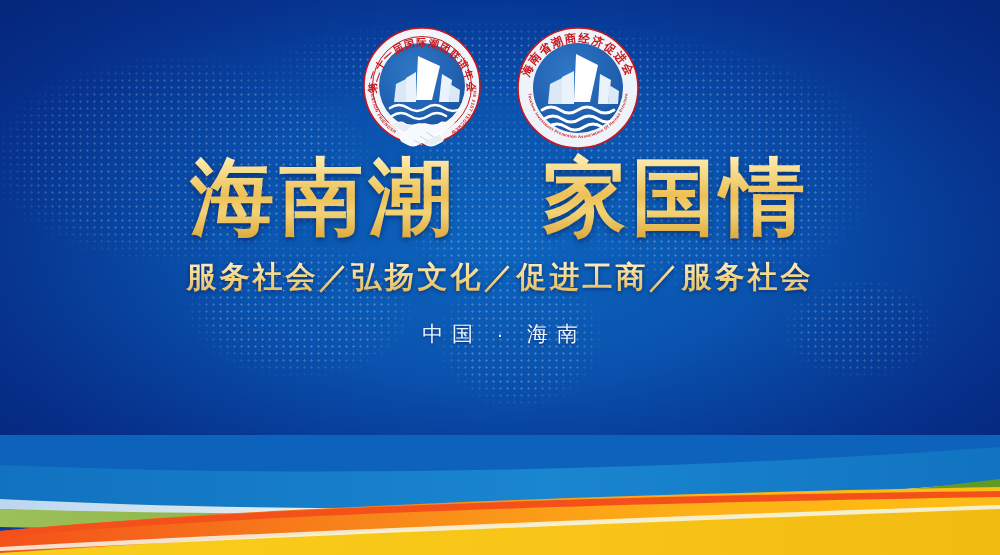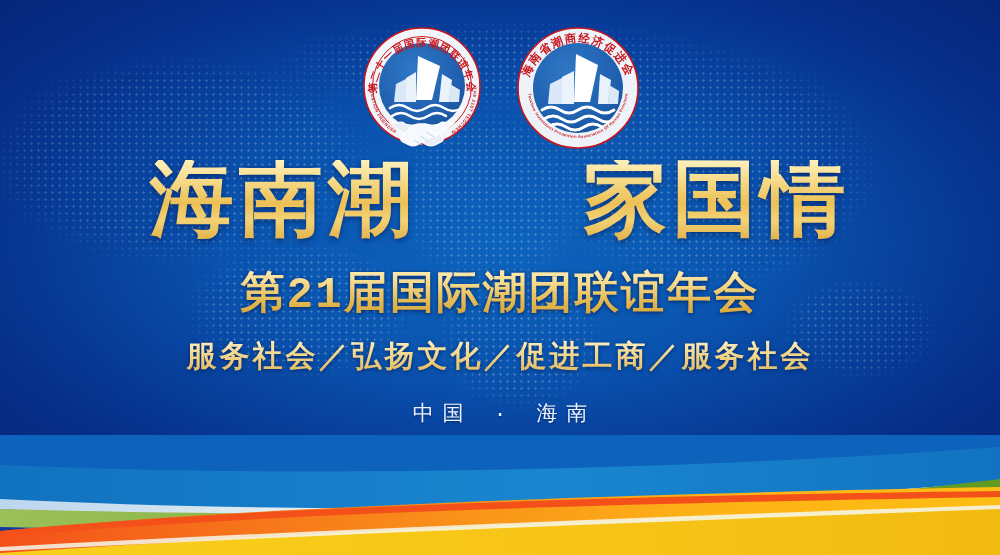--- a/index.html
+++ b/index.html
@@ -50,23 +50,22 @@
   
   .emblems{
     position:absolute; left:0; top:22px; width:1000px; height:140px;
     display:flex; justify-content:center; align-items:flex-start; gap:24px;
   }
   .emblem{position:relative;width:132px;height:132px;}
   .emblem svg{display:block;width:132px;height:132px;}
 
   
   .titles{
-    position:absolute; left:0; top:160px; width:1000px;
+    position:absolute; left:0; top:152px; width:1000px;
     text-align:center;
-    font-family:Liberation Mono, monospace;
   }
   .main-title{
     font-size:84px; line-height:1.08;
     font-weight:bold;
     letter-spacing:.06em;
     background:linear-gradient(180deg,#fff0bd 0%,#f7dd8e 20%,#edc055 48%,#f3d276 66%,#d9a233 100%);
     -webkit-background-clip:text;background-clip:text;
     color:transparent;-webkit-text-fill-color:transparent;
     filter:drop-shadow(0 2px 3px rgba(0,16,70,.55));
     margin:0;
@@ -202,21 +201,20 @@
         <text font-size="4.1" font-weight="bold" fill="#c8161d" letter-spacing=".35" font-family="'Liberation Sans',sans-serif">
           <textPath href="#arcBotR" startOffset="50%" text-anchor="middle">Teochew Investment Promotion Association Of Hainan Province</textPath>
         </text>
       </svg>
     </div>
 
   </div>
 
   <div class="titles">
     <div class="main-title">海南潮   家国情</div>
-    <div class="sub-title">第21届国际潮团联谊年会</div>
     <div class="tagline">服务社会／弘扬文化／促进工商／服务社会</div>
     <div class="location">中国 · 海南</div>
   </div>
 
   <div class="ribbon">
     <svg viewBox="0 0 1000 120" preserveAspectRatio="none" xmlns="http://www.w3.org/2000/svg" aria-hidden="true">
       <defs>
         <linearGradient id="gLight" x1="0" y1="0" x2="1" y2="0">
           <stop offset="0%" stop-color="#bcd6ef"></stop>
             <stop offset="45%" stop-color="#f7f9f0"></stop>

